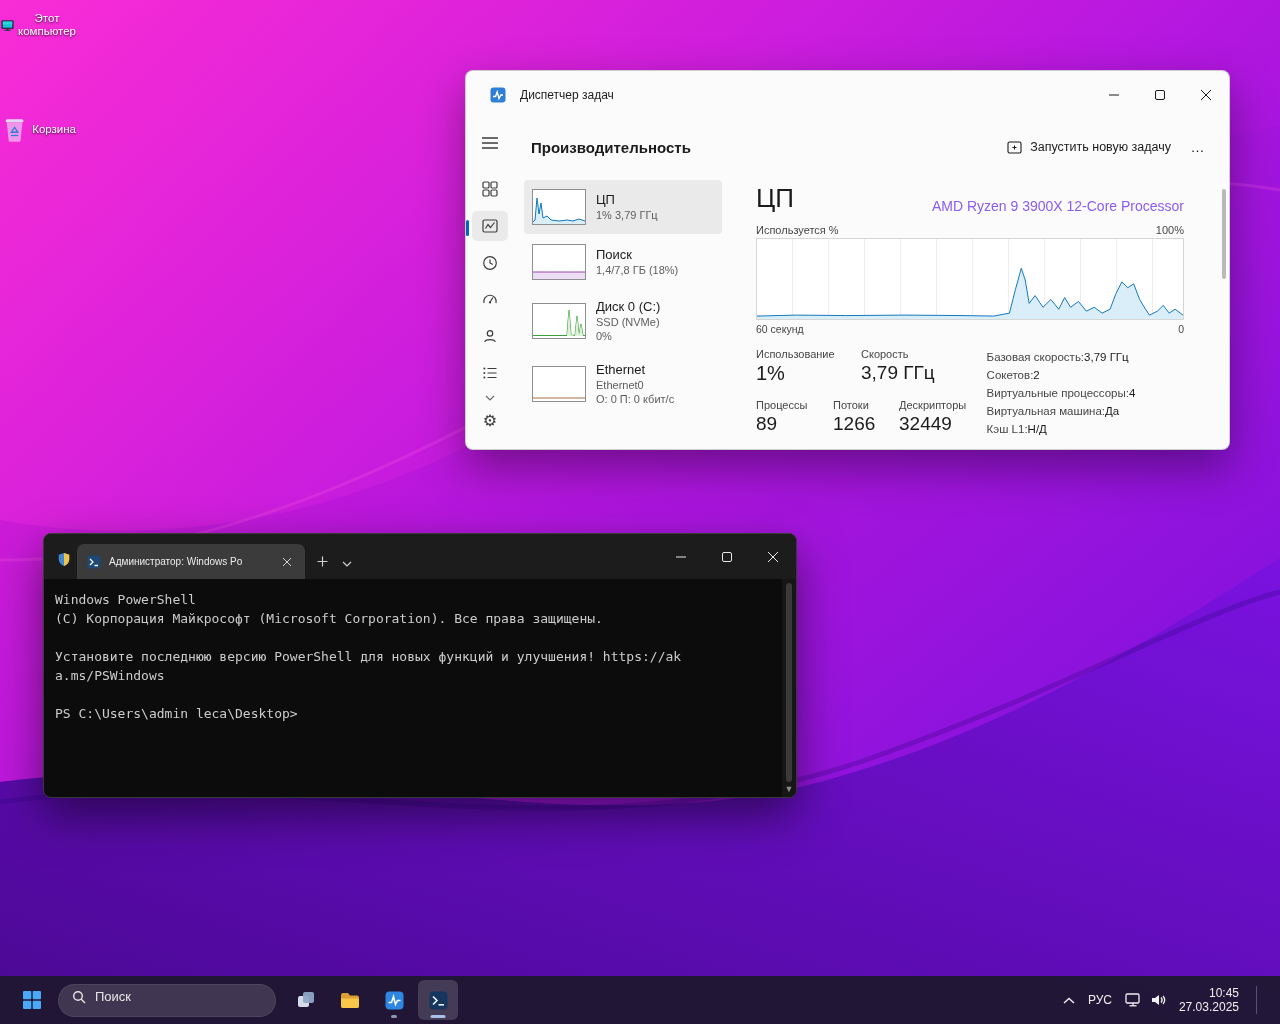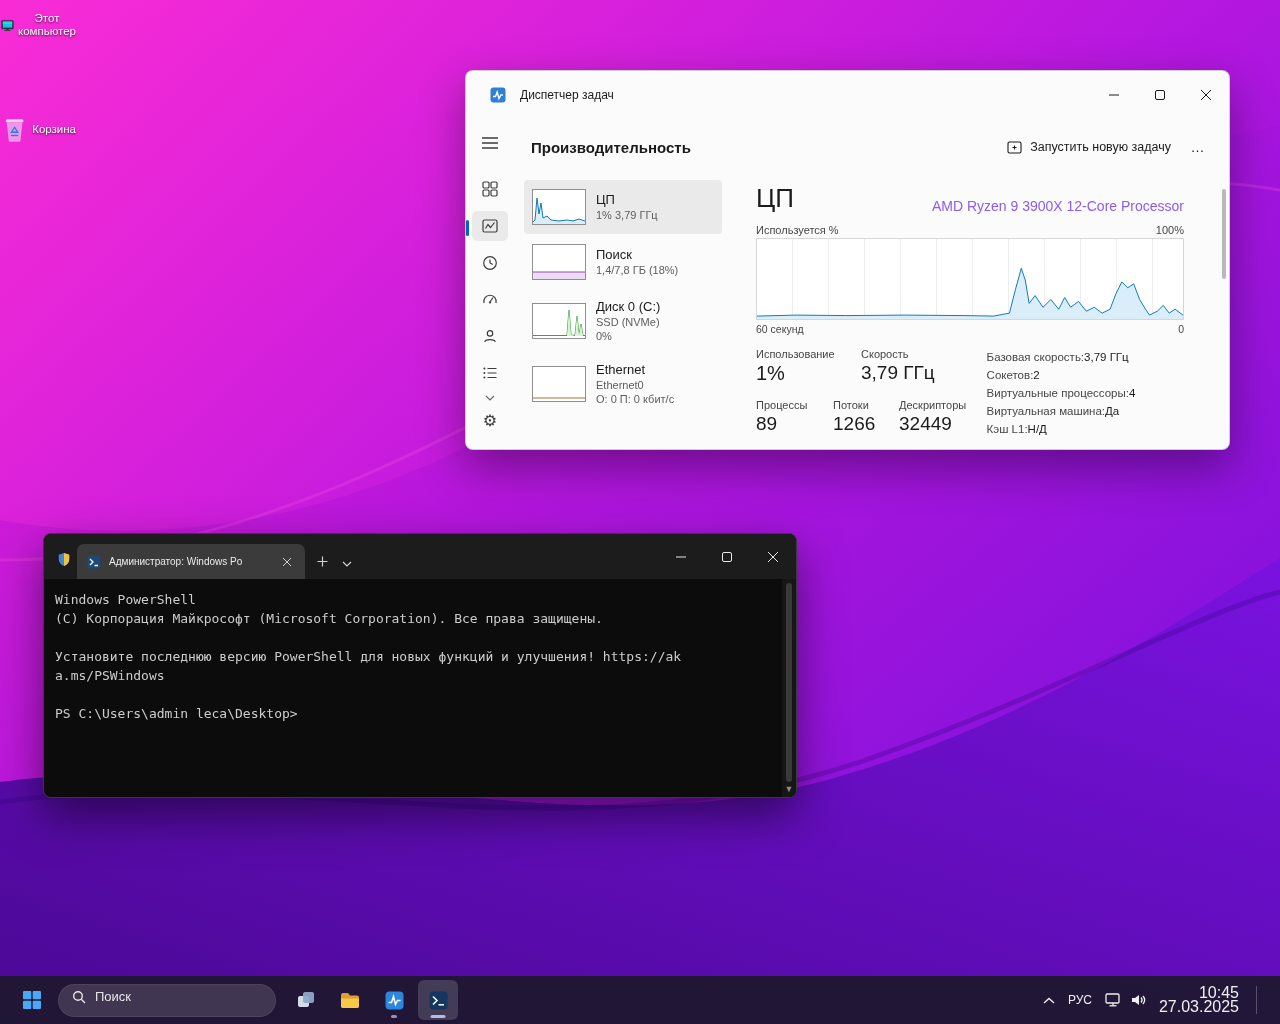--- a/index.html
+++ b/index.html
@@ -94,21 +94,21 @@
   .tb-btn.active { background:rgba(255,255,255,0.16); }
   .pill { position:absolute; bottom:2px; left:50%; transform:translateX(-50%); height:3px; border-radius:2px; }
   .pill.small { width:6px; background:#8d96ab; }
   .pill.wide { width:15px; background:#a9c0e8; }
   .tb-search { margin:0 8px 0 4px; width:218px; height:33px; border-radius:17px;
     background:rgba(255,255,255,0.14); border:1px solid rgba(255,255,255,0.07);
     display:flex; align-items:flex-end; gap:9px; padding:12px 13px; color:#e6e6e6; font-size:13px; }
   .tray { margin-left:auto; display:flex; align-items:center; gap:13px; padding-right:10px; color:#f0f0f0; }
   .tray-lang { font-size:12px; }
   .tray-icons { display:flex; align-items:center; gap:9px; }
-  .tray-clock { text-align:right; font-size:16px; line-height:14px; }
+  .tray-clock { text-align:right; font-size:12px; line-height:14px; }
   .show-desktop { width:4px; height:28px; border-left:1px solid rgba(255,255,255,0.25); margin-left:4px; }
 </style>
 </head>
 <body>
 
 <div class="stage">
 
   <svg class="wallpaper" viewBox="0 0 1280 1024" preserveAspectRatio="none">
     <defs>
       <linearGradient id="bgGrad" x1="0" y1="0" x2="1" y2="1">

